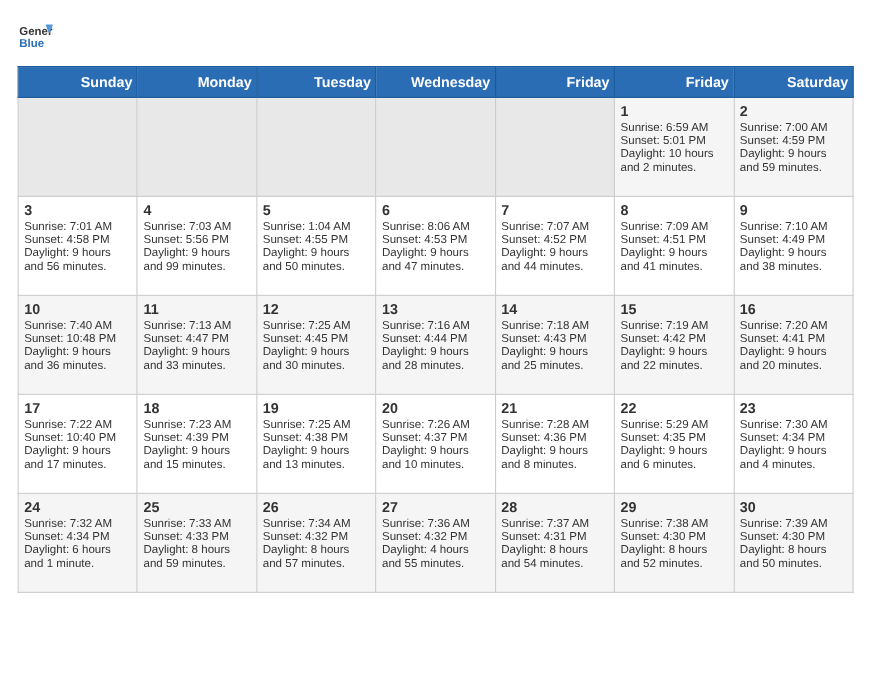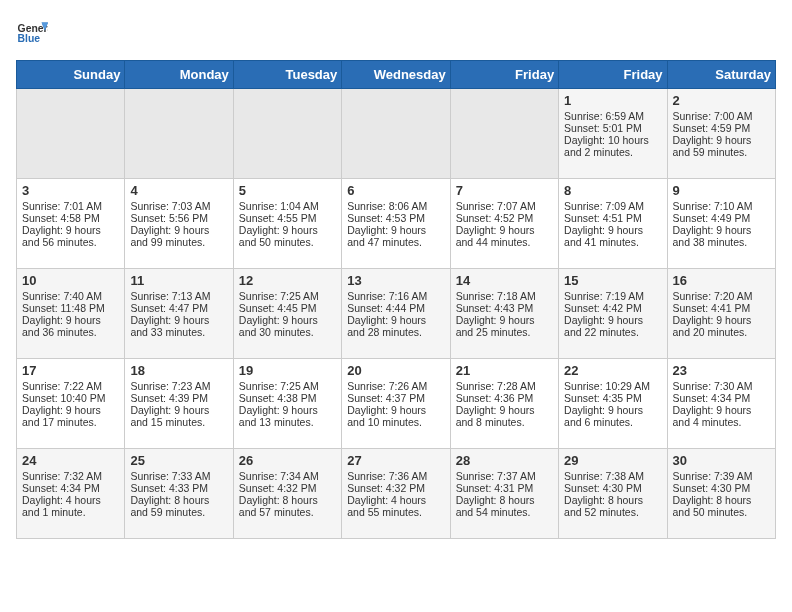--- a/index.html
+++ b/index.html
@@ -168,21 +168,21 @@
           <span class="day-num">9</span>
           <div>Sunrise: 7:10 AM</div>
           <div>Sunset: 4:49 PM</div>
           <div>Daylight: 9 hours and 38 minutes.</div>
         </td>
       </tr>
       <tr>
         <td>
           <span class="day-num">10</span>
           <div>Sunrise: 7:40 AM</div>
-          <div>Sunset: 11:48 PM</div>
+          <div>Sunset: 10:48 PM</div>
           <div>Daylight: 9 hours and 36 minutes.</div>
         </td>
         <td>
           <span class="day-num">11</span>
           <div>Sunrise: 7:13 AM</div>
           <div>Sunset: 4:47 PM</div>
           <div>Daylight: 9 hours and 33 minutes.</div>
         </td>
         <td>
           <span class="day-num">12</span>
@@ -241,37 +241,37 @@
           <div>Daylight: 9 hours and 10 minutes.</div>
         </td>
         <td>
           <span class="day-num">21</span>
           <div>Sunrise: 7:28 AM</div>
           <div>Sunset: 4:36 PM</div>
           <div>Daylight: 9 hours and 8 minutes.</div>
         </td>
         <td>
           <span class="day-num">22</span>
-          <div>Sunrise: 10:29 AM</div>
+          <div>Sunrise: 5:29 AM</div>
           <div>Sunset: 4:35 PM</div>
           <div>Daylight: 9 hours and 6 minutes.</div>
         </td>
         <td>
           <span class="day-num">23</span>
           <div>Sunrise: 7:30 AM</div>
           <div>Sunset: 4:34 PM</div>
           <div>Daylight: 9 hours and 4 minutes.</div>
         </td>
       </tr>
       <tr>
         <td>
           <span class="day-num">24</span>
           <div>Sunrise: 7:32 AM</div>
           <div>Sunset: 4:34 PM</div>
-          <div>Daylight: 4 hours and 1 minute.</div>
+          <div>Daylight: 6 hours and 1 minute.</div>
         </td>
         <td>
           <span class="day-num">25</span>
           <div>Sunrise: 7:33 AM</div>
           <div>Sunset: 4:33 PM</div>
           <div>Daylight: 8 hours and 59 minutes.</div>
         </td>
         <td>
           <span class="day-num">26</span>
           <div>Sunrise: 7:34 AM</div>

